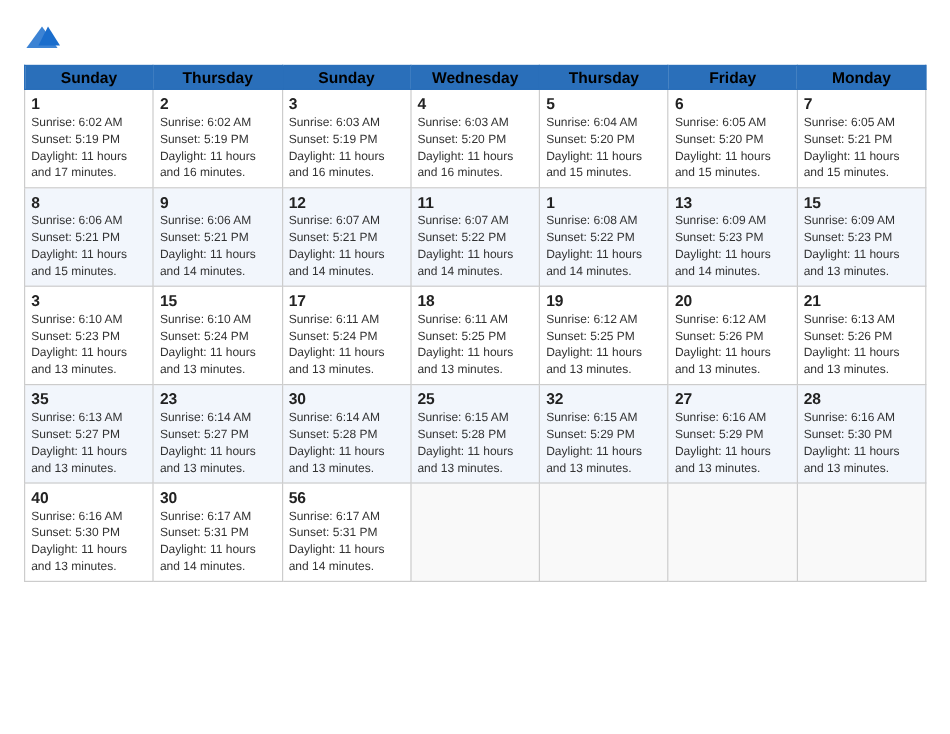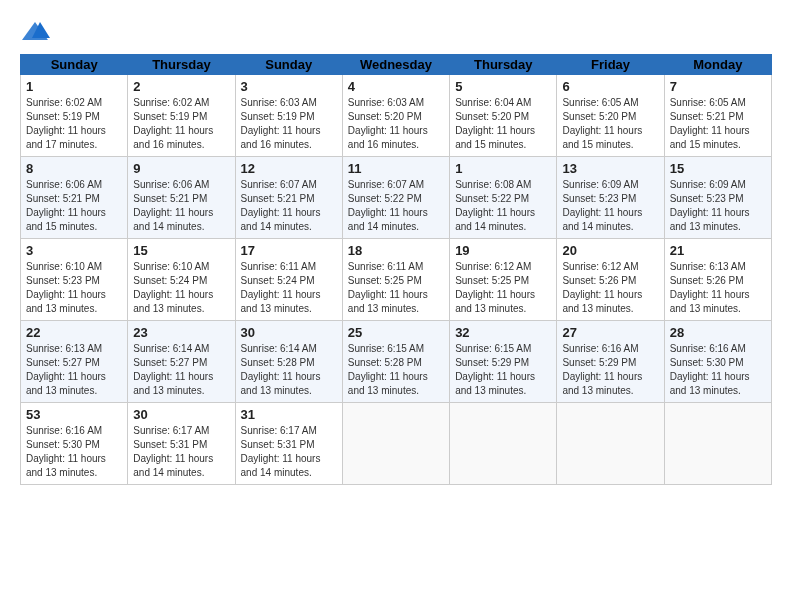--- a/index.html
+++ b/index.html
@@ -274,21 +274,21 @@
           <span class="day-num">21</span>
           <div class="day-info">
             Sunrise: 6:13 AM<br>
             Sunset: 5:26 PM<br>
             Daylight: 11 hours and 13 minutes.
           </div>
         </td>
       </tr>
       <tr>
         <td>
-          <span class="day-num">22</span>
+          <span class="day-num">35</span>
           <div class="day-info">
             Sunrise: 6:13 AM<br>
             Sunset: 5:27 PM<br>
             Daylight: 11 hours and 13 minutes.
           </div>
         </td>
         <td>
           <span class="day-num">23</span>
           <div class="day-info">
             Sunrise: 6:14 AM<br>
@@ -332,37 +332,37 @@
           <span class="day-num">28</span>
           <div class="day-info">
             Sunrise: 6:16 AM<br>
             Sunset: 5:30 PM<br>
             Daylight: 11 hours and 13 minutes.
           </div>
         </td>
       </tr>
       <tr>
         <td>
-          <span class="day-num">53</span>
+          <span class="day-num">40</span>
           <div class="day-info">
             Sunrise: 6:16 AM<br>
             Sunset: 5:30 PM<br>
             Daylight: 11 hours and 13 minutes.
           </div>
         </td>
         <td>
           <span class="day-num">30</span>
           <div class="day-info">
             Sunrise: 6:17 AM<br>
             Sunset: 5:31 PM<br>
             Daylight: 11 hours and 14 minutes.
           </div>
         </td>
         <td>
-          <span class="day-num">31</span>
+          <span class="day-num">56</span>
           <div class="day-info">
             Sunrise: 6:17 AM<br>
             Sunset: 5:31 PM<br>
             Daylight: 11 hours and 14 minutes.
           </div>
         </td>
         <td class="empty-cell"></td>
         <td class="empty-cell"></td>
         <td class="empty-cell"></td>
         <td class="empty-cell"></td>

